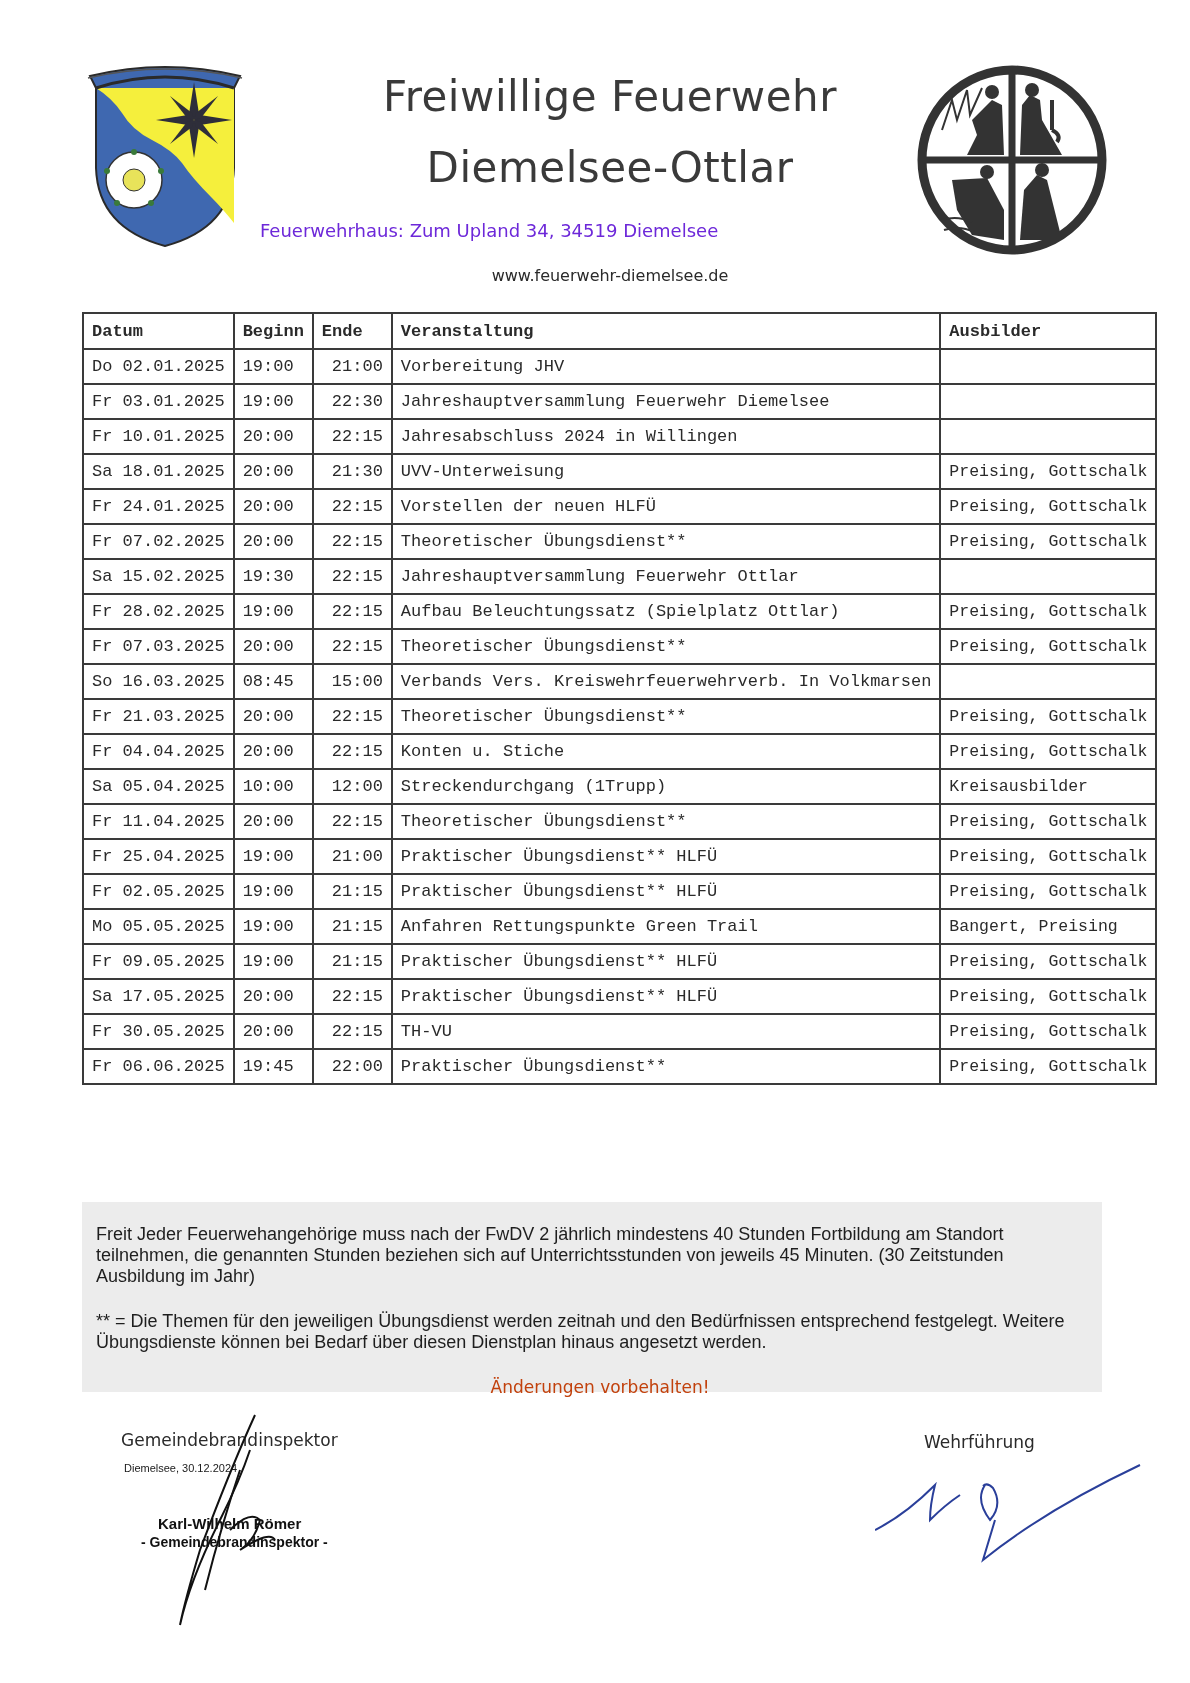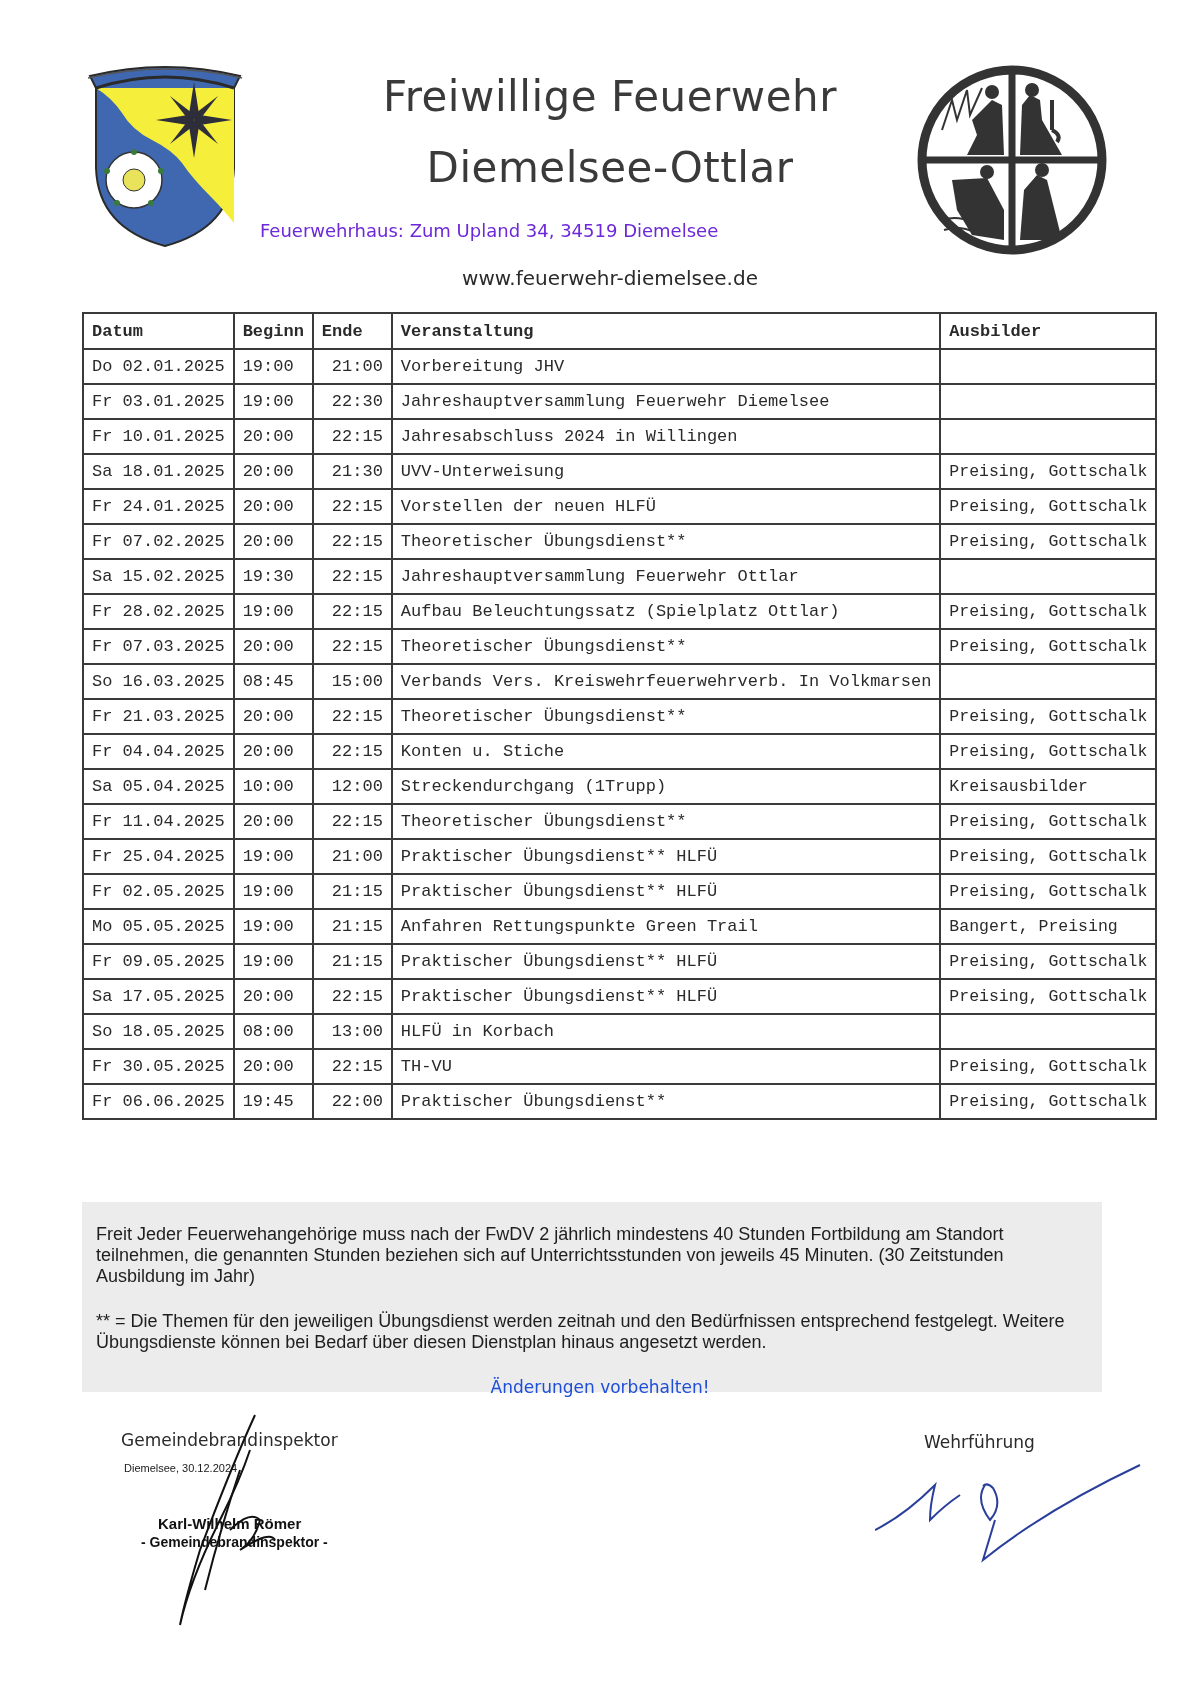--- a/index.html
+++ b/index.html
@@ -9,21 +9,21 @@
     }
     .crest { position: absolute; left: 82px; top: 58px; width: 166px; height: 190px; }
     .emblem { position: absolute; left: 912px; top: 60px; width: 200px; height: 200px; }
     .title {
       position: absolute; left: 260px; width: 700px; text-align: center;
       font-family: "DejaVu Sans", sans-serif; color: #3a3a3a; font-weight: normal;
     }
     .title.l1 { top: 72px; font-size: 42px; letter-spacing: 0.5px; }
     .title.l2 { top: 143px; font-size: 42px; letter-spacing: 0.5px; }
     .addr { position: absolute; left: 260px; width: 700px; top: 220px; text-align: left; font-family: "DejaVu Sans", sans-serif; font-size: 18px; color: #6d28d9; }
-    .web { position: absolute; left: 260px; width: 700px; top: 266px; text-align: center; font-family: "DejaVu Sans", sans-serif; font-size: 20px; color: #2a2a2a; }
+    .web { position: absolute; left: 260px; width: 700px; top: 266px; text-align: center; font-family: "DejaVu Sans", sans-serif; font-size: 16px; color: #2a2a2a; }
 
     table.plan {
       position: absolute; left: 82px; top: 312px; width: 1040px;
       border-collapse: collapse; font-family: Liberation Mono, monospace; font-size: 17px; color: #2a2a2a;
     }
     table.plan th, table.plan td {
       border: 2px solid #3a3a3a; height: 33px; padding: 0 8px; white-space: nowrap;
     }
     table.plan th { text-align: left; font-weight: bold; font-size: 17px; height: 34px; }
     table.plan td.c { text-align: left; }
@@ -31,21 +31,21 @@
     col.c1 { width: 143px; } col.c2 { width: 82px; } col.c3 { width: 114px; } col.c4 { width: 491px; } col.c5 { width: 193px; }
     table.plan td.aus { font-size: 16.5px; }
 
     .note {
       position: absolute; left: 82px; top: 1202px; width: 1020px; height: 190px;
       background: #ececec; box-sizing: border-box; padding: 22px 12px 0 14px;
       font-family: "Liberation Sans", sans-serif; font-size: 18px; color: #1e1e1e; line-height: 21px;
     }
     .note p { margin: 0; }
     .note p.second { margin-top: 24px; }
-    .changes { position: absolute; left: 380px; width: 440px; top: 1377px; text-align: center; font-family: "DejaVu Sans", sans-serif; font-size: 17px; color: #1d4ed8; }
+    .changes { position: absolute; left: 380px; width: 440px; top: 1377px; text-align: center; font-family: "DejaVu Sans", sans-serif; font-size: 17px; color: #c2410c; }
     .gbi { position: absolute; left: 121px; top: 1430px; font-family: "DejaVu Sans", sans-serif; font-size: 17px; color: #2a2a2a; }
     .gbi-date { position: absolute; left: 124px; top: 1462px; font-family: "Liberation Sans", sans-serif; font-size: 11px; color: #1a1a1a; }
     .stamp-name { position: absolute; left: 158px; top: 1515px; font-family: "Liberation Sans", sans-serif; font-weight: bold; font-size: 15px; color: #111; }
     .stamp-role { position: absolute; left: 141px; top: 1534px; font-family: "Liberation Sans", sans-serif; font-weight: bold; font-size: 14px; color: #111; }
     .sig1 { position: absolute; left: 160px; top: 1410px; width: 150px; height: 220px; }
     .wf { position: absolute; left: 924px; top: 1432px; font-family: "DejaVu Sans", sans-serif; font-size: 17px; color: #2a2a2a; }
     .sig2 { position: absolute; left: 875px; top: 1460px; width: 270px; height: 110px; }
   </style>
 </head>
 <body>
@@ -243,27 +243,20 @@
         <td class="aus">Preising, Gottschalk</td>
       </tr>
       <tr>
         <td class="c">Sa 17.05.2025</td>
         <td class="c">20:00</td>
         <td class="ende">22:15</td>
         <td>Praktischer Übungsdienst** HLFÜ</td>
         <td class="aus">Preising, Gottschalk</td>
       </tr>
       <tr>
-        <td class="c">So 18.05.2025</td>
-        <td class="c">08:00</td>
-        <td class="ende">13:00</td>
-        <td>HLFÜ in Korbach</td>
-        <td class="aus"></td>
-      </tr>
-      <tr>
         <td class="c">Fr 30.05.2025</td>
         <td class="c">20:00</td>
         <td class="ende">22:15</td>
         <td>TH-VU</td>
         <td class="aus">Preising, Gottschalk</td>
       </tr>
       <tr>
         <td class="c">Fr 06.06.2025</td>
         <td class="c">19:45</td>
         <td class="ende">22:00</td>

